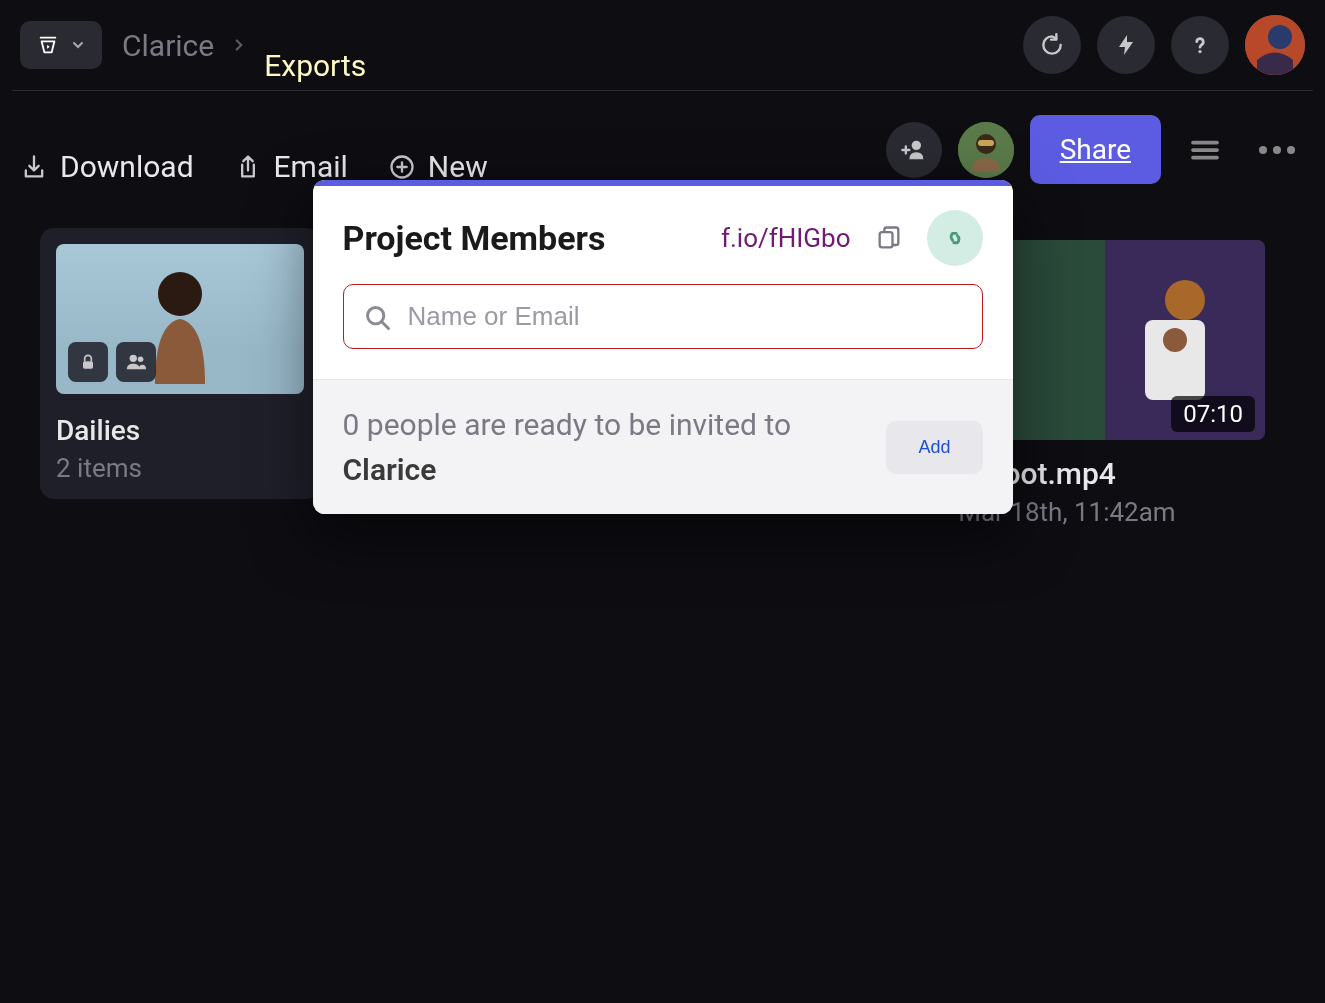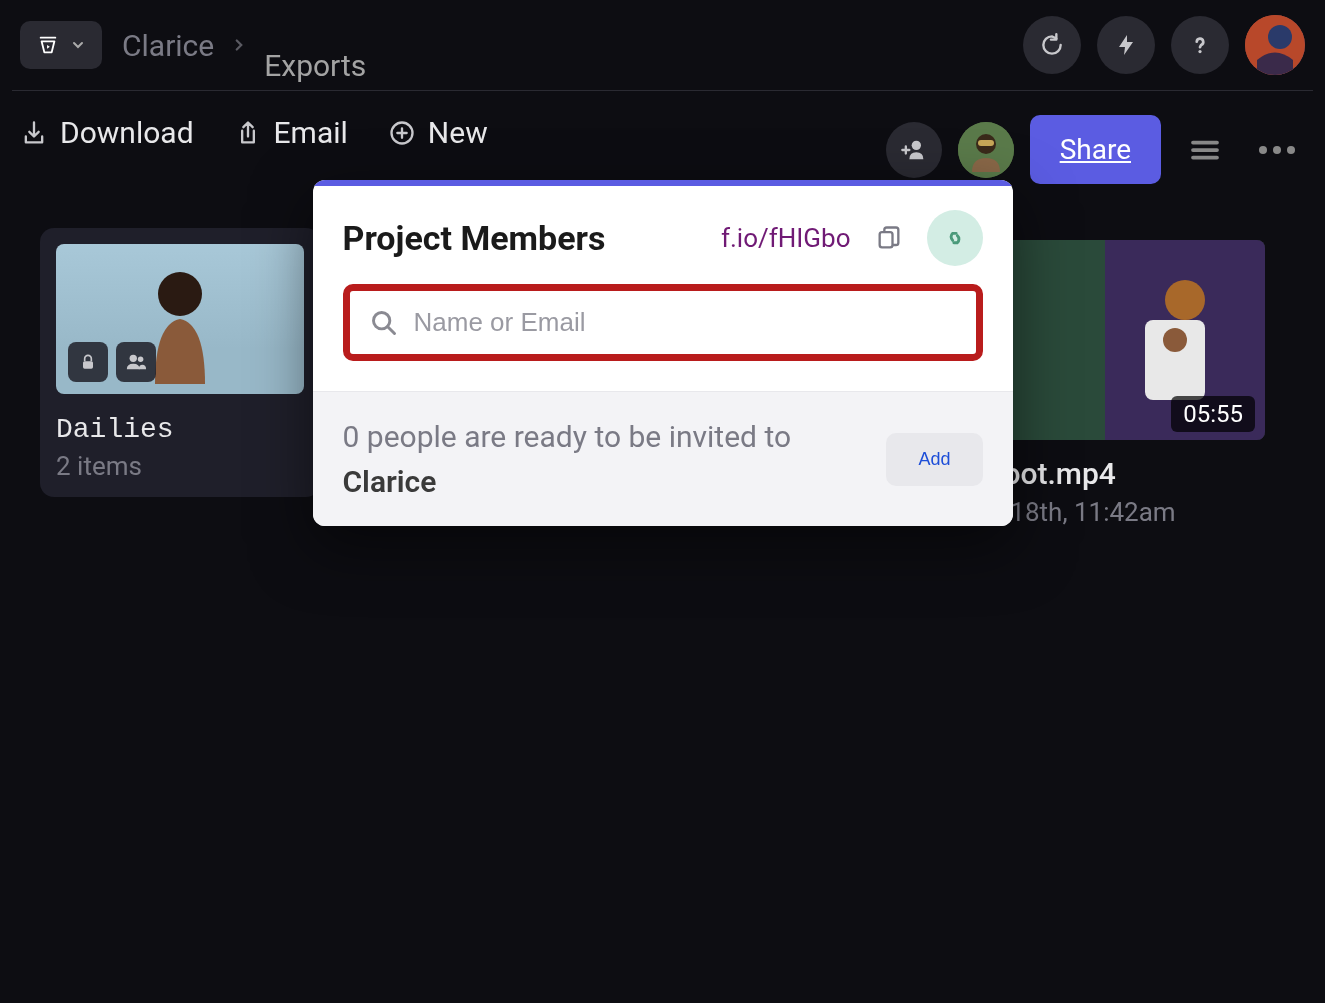--- a/index.html
+++ b/index.html
@@ -55,21 +55,21 @@
       align-items: center;
       gap: 16px;
       font-size: 30px;
     }
     
     .breadcrumb-item {
       color: #7a7a85;
     }
     
     .breadcrumb-item.active {
-      color: #a3a3a3;
+      color: #fef9c3;
       margin-top: 40px;
     }
     
     .chevron-separator {
       color: #5a5a62;
     }
     
     .header-right {
       display: flex;
       align-items: center;
@@ -98,21 +98,21 @@
     
     .divider {
       height: 1px;
       background: #2a2a32;
       margin: 0 12px;
     }
     
     
     .toolbar {
       display: flex;
-      align-items: flex-start;
+      align-items: flex-end;
       justify-content: space-between;
       padding: 24px 20px;
     }
     
     .toolbar-left {
       display: flex;
       align-items: center;
       gap: 40px;
     }
     
@@ -230,21 +230,20 @@
       transform:translateX(-50%);
       width:90px;
       height:120px;
     }
     
     .card-title {
       color: #e8e8ea;
       font-size: 28px;
       font-weight: 500;
       margin-top: 20px;
-      font-family: Liberation Mono, monospace;
     }
     
     .card-subtitle {
       color: #7a7a85;
       font-size: 26px;
       margin-top: 6px;
     }
     
     .video-card {
       position: absolute;
@@ -347,25 +346,25 @@
       align-items: center;
       justify-content: center;
       cursor: pointer;
     }
     
     .modal-body {
       padding: 0 30px 30px;
     }
     
     .search-box {
-      border: 7px solid #b91c1c;
+      border: 1px solid #b91c1c;
       border-radius: 10px;
       padding: 16px 20px;
       display: flex;
-      align-items: center;
+      align-items: flex-end;
       gap: 16px;
     }
     
     .search-input {
       border: none;
       outline: none;
       font-size: 26px;
       color: #333;
       flex: 1;
     }
@@ -556,21 +555,21 @@
 <div class="video-card">
   <div class="video-thumb">
     <svg width="320" height="200" viewBox="0 0 320 200">
       <rect width="320" height="200" fill="#1a2a1a"></rect>
       <rect x="0" y="0" width="160" height="200" fill="#2a4a3a"></rect>
       <rect x="160" y="0" width="160" height="200" fill="#3a2a5a"></rect>
       <circle cx="240" cy="60" r="20" fill="#a8682a"></circle>
       <rect x="200" y="80" width="60" height="80" fill="#e8e8e8" rx="8"></rect>
       <circle cx="230" cy="100" r="12" fill="#8a5a3a"></circle>
     </svg>
-    <div class="duration-badge">05:55</div>
+    <div class="duration-badge">07:10</div>
   </div>
   <div class="video-title">a Shoot.mp4</div>
   <div class="video-meta">· Mar 18th, 11:42am</div>
 </div>
 
 <div class="modal">
   <div class="modal-topbar"></div>
   <div class="modal-header">
     <div class="modal-title">Project Members</div>
     <div class="modal-header-right">

